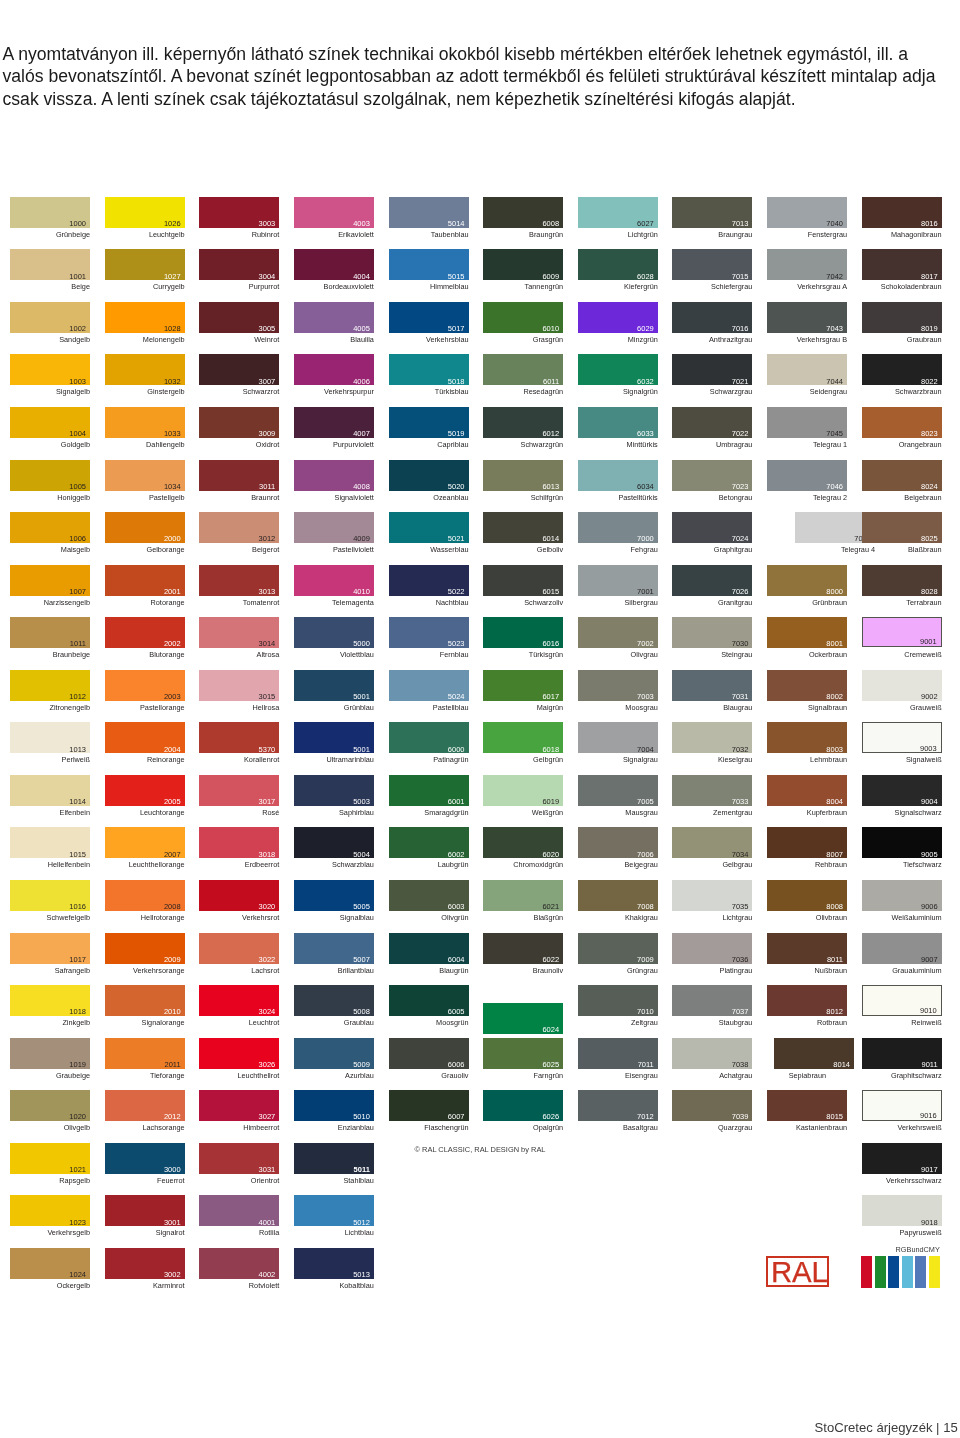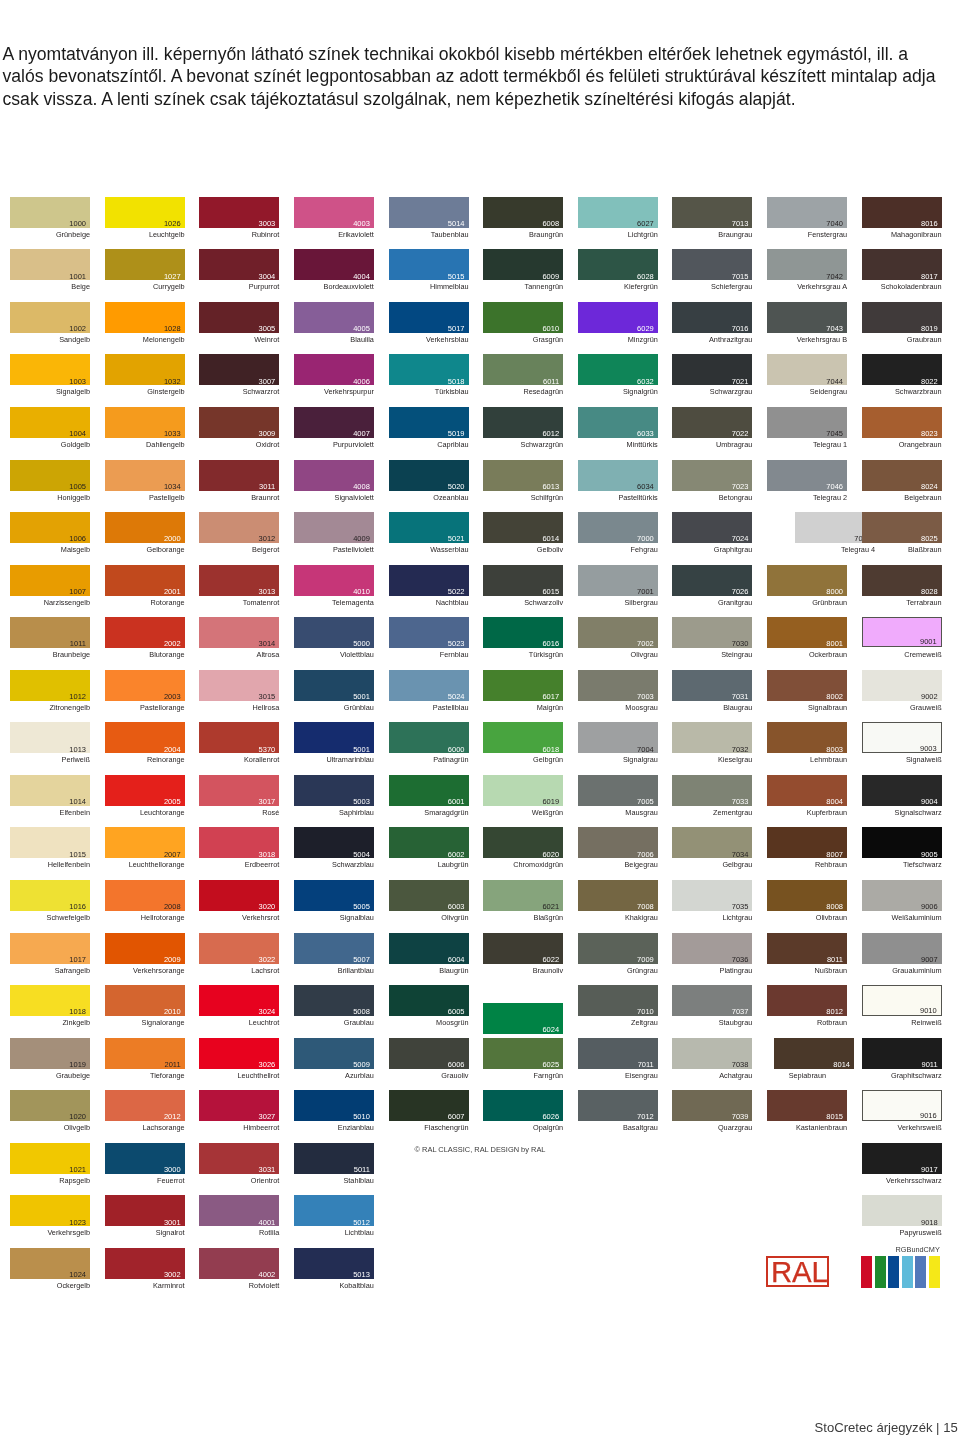--- a/index.html
+++ b/index.html
@@ -515,21 +515,21 @@
         <div class="lbl">Azurblau</div>
       </div>
       <div class="cell" style="left: 293.89px; top: 1090.15px;">
         <div class="sw" style="background: rgb(2, 61, 115);">
           <span class="code" style="color: rgb(255, 255, 255);">5010</span>
         </div>
         <div class="lbl">Enzianblau</div>
       </div>
       <div class="cell" style="left: 293.89px; top: 1142.7px;">
         <div class="sw" style="background: rgb(35, 44, 63);">
-          <span class="code" style="color: rgb(255, 255, 255);">5011</span>
+          <span class="code" style="color: rgb(255, 255, 255); font-weight: bold;">5011</span>
         </div>
         <div class="lbl">Stahlblau</div>
       </div>
       <div class="cell" style="left: 293.89px; top: 1195.25px;">
         <div class="sw" style="background: rgb(52, 129, 184);">
           <span class="code" style="color: rgb(255, 255, 255);">5012</span>
         </div>
         <div class="lbl">Lichtblau</div>
       </div>
       <div class="cell" style="left: 293.89px; top: 1247.8px;">

